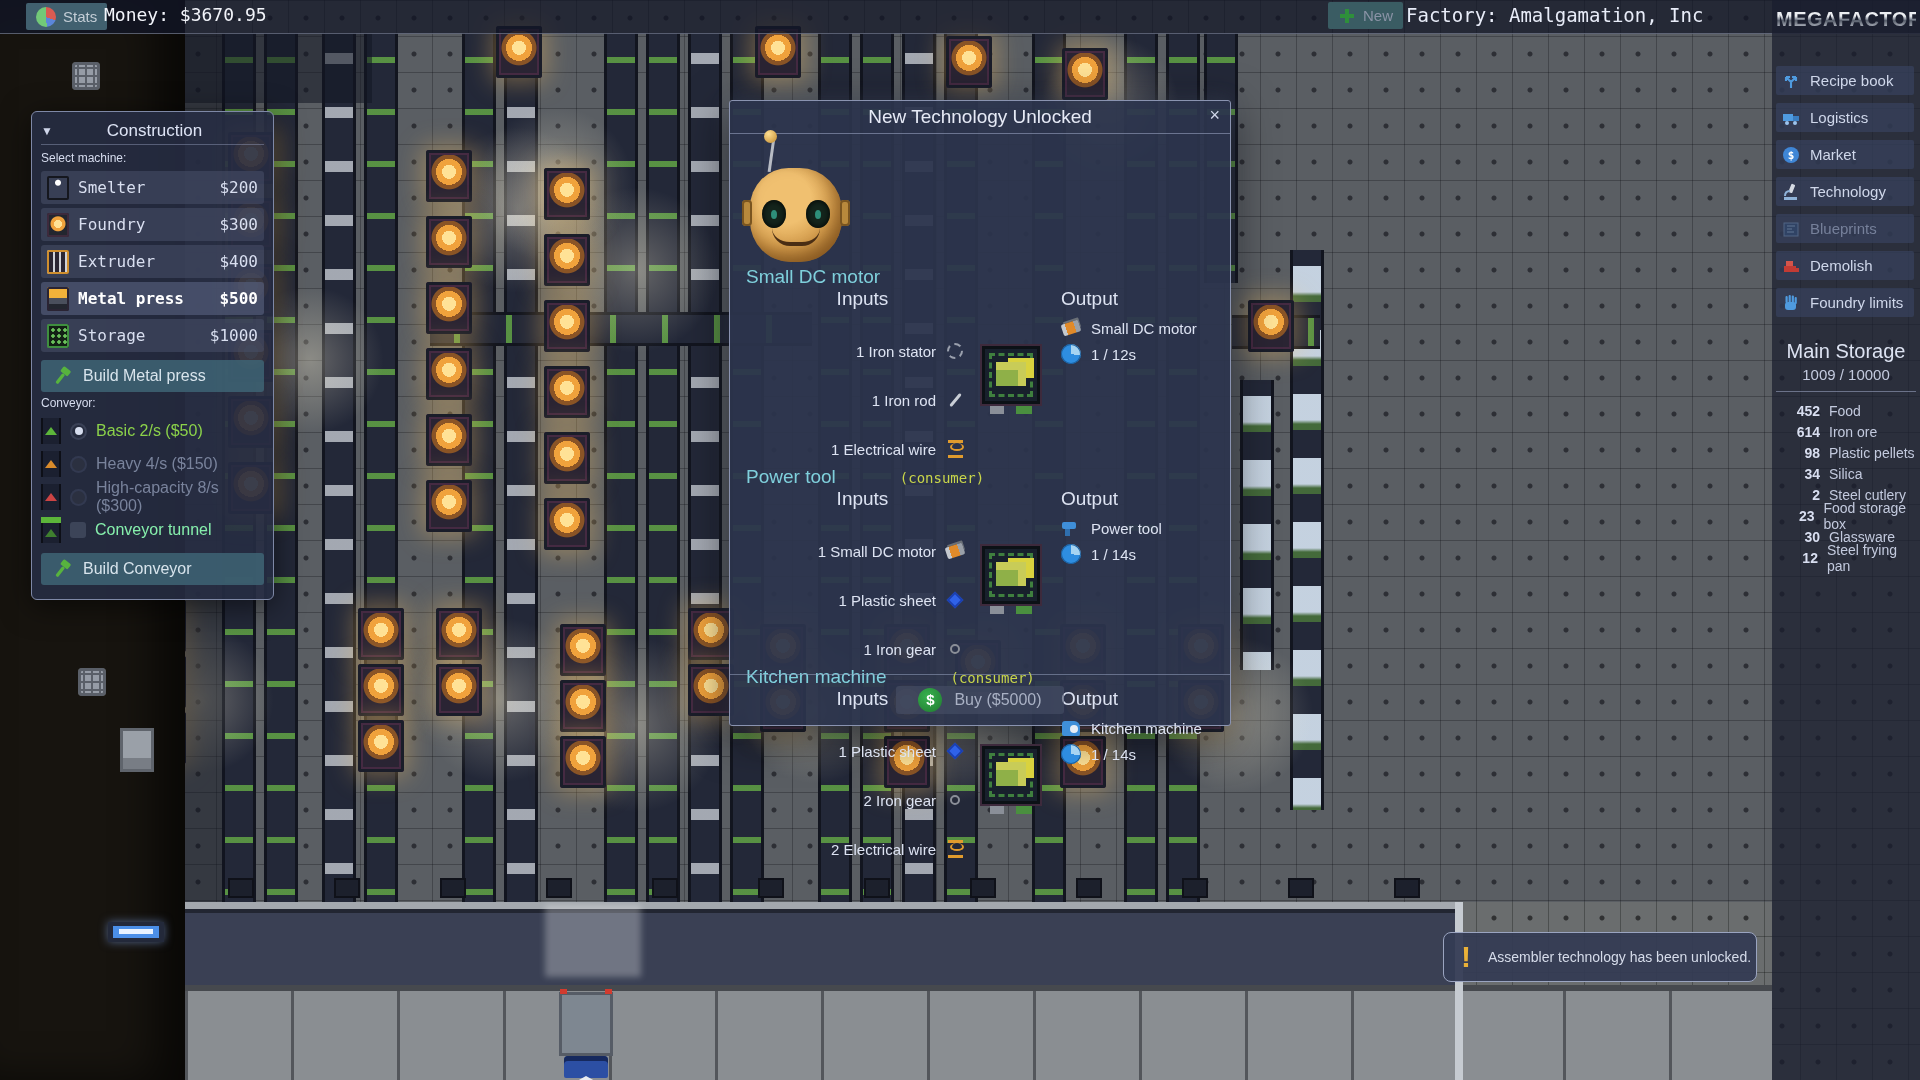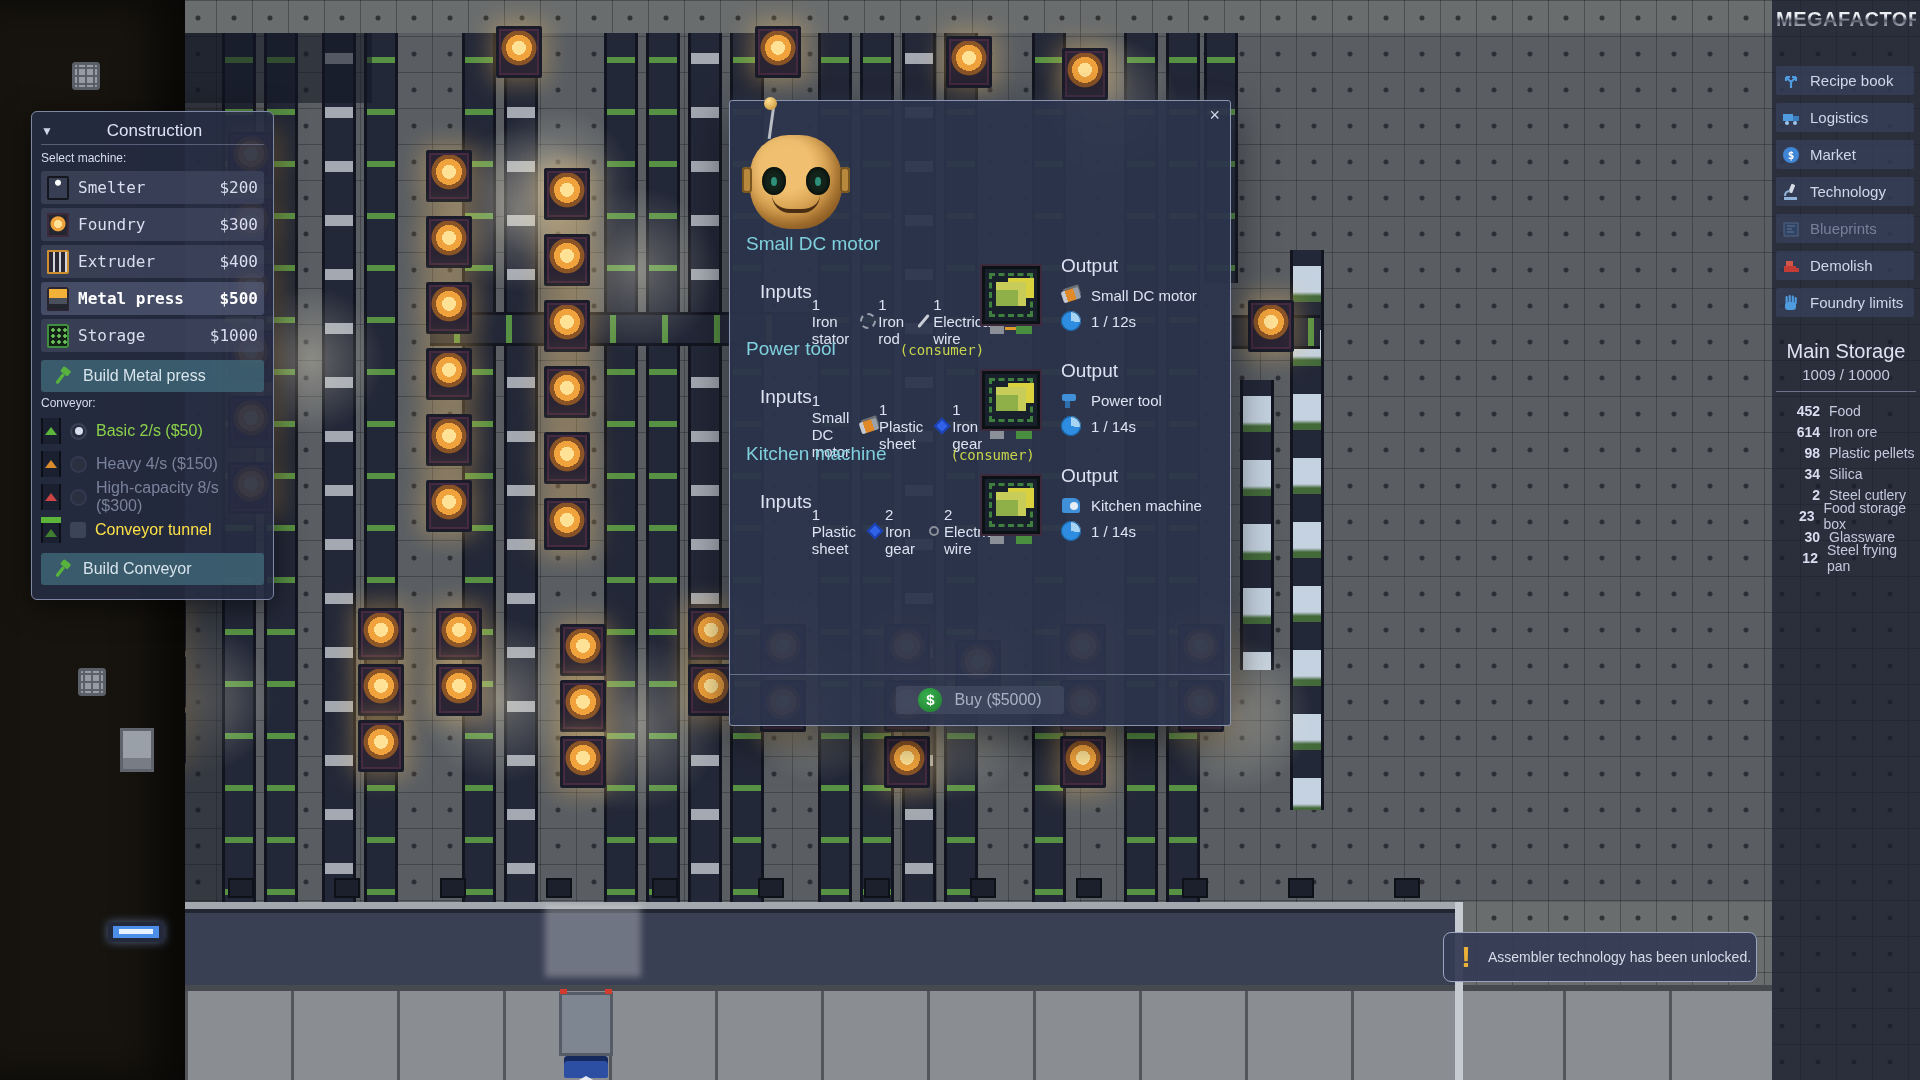--- a/index.html
+++ b/index.html
@@ -109,21 +109,21 @@
   .cv.high::after{border-bottom-color:#cc4444;}
   .cv.tunnel{background:#1b2030;box-shadow:inset 0 6px 0 #5cb53a,inset 2px 0 0 #0d0f17,inset -2px 0 0 #0d0f17;}
   .cv.tunnel::after{border-bottom-color:#3f7f2f;top:12px;}
   .radio{width:17px;height:17px;border-radius:50%;background:#262c3e;box-shadow:inset 0 0 0 2px #3a4156;position:relative;flex:0 0 auto;}
   .radio.sel::after{content:"";position:absolute;left:4.5px;top:4.5px;width:8px;height:8px;border-radius:50%;background:#d7deee;}
   .radio.dim{background:#2b3040;box-shadow:inset 0 0 0 2px #323950;}
   .checkbox{width:16px;height:16px;border-radius:3px;background:#3c4458;flex:0 0 auto;}
   .cv-label{font-size:16px;}
   .cv-label.on{color:#8bd24a;}
   .cv-label.off{color:#79839c;}
-  .cv-label.plain{color:#fde047;}
+  .cv-label.plain{color:#86efac;}
   .hammer{width:22px;height:22px;flex:0 0 auto;}
 
   
   .modal{position:absolute;left:729px;top:100px;width:502px;height:626px;background:rgba(44,52,76,.94);
     border:1px solid #8a93b0;border-radius:3px;box-shadow:0 10px 44px rgba(0,0,0,.6),0 0 20px rgba(150,170,220,.2);
     box-sizing:border-box;}
   .modal-title{height:32px;line-height:32px;text-align:center;font-size:19px;color:#e6eaf6;
     border-bottom:1px solid rgba(150,160,190,.6);}
   .modal-close{position:absolute;right:10px;top:4px;font-size:18px;color:#cfd6e8;cursor:pointer;}
   .intro{display:flex;gap:16px;padding:8px 14px 0;}
@@ -140,21 +140,21 @@
   .robot .ball{position:absolute;left:20px;top:-12px;width:13px;height:13px;border-radius:50%;
     background:radial-gradient(circle at 35% 30%,#ffdf90,#c28a2e);}
   .robot .earL,.robot .earR{position:absolute;top:58px;width:10px;height:26px;border-radius:4px;background:#b8893c;box-shadow:inset 0 0 0 2px #7a5520;}
   .robot .earL{left:-2px}.robot .earR{right:-2px}
   .intro-text{margin-top:34px;font-size:15px;line-height:20px;color:#cfd6e8;}
   .recipe-name{font-size:19px;color:#7fd0dc;}
   .recipe-head{display:flex;align-items:baseline;padding:2px 16px 0;height:22px;}
   .consumer{margin-left:64px;font-size:14px;color:#c9d64a;}
   .recipe-grid{display:flex;padding:0 8px 2px 30px;}
   .col-head{font-size:19px;color:#dde3f2;margin-bottom:5px;}
-  .in-col{width:205px;display:flex;flex-direction:row;align-items:flex-end;}
+  .in-col{width:205px;display:flex;flex-direction:column;align-items:center;gap:23px;}
   .in-col .col-head{align-self:center;}
   .in-row{display:flex;align-items:center;justify-content:flex-end;gap:9px;height:26px;width:100%;font-size:15px;color:#dde3f2;}
   .iwrap{width:20px;height:20px;display:flex;align-items:center;justify-content:center;flex:0 0 auto;}
   .mid-col{width:92px;display:flex;align-items:center;justify-content:center;}
   .out-col{flex:1;padding-left:4px;}
   .out-row{display:flex;align-items:center;gap:10px;height:26px;font-size:15px;color:#dde3f2;}
   .asm{position:relative;width:58px;height:58px;background:#18202c;box-shadow:inset 0 0 0 3px #0c1116,0 0 0 2px #3d2a3c;}
   .asm::before{content:"";position:absolute;inset:7px;border:3px dashed #3f7f3f;}
   .asm::after{content:"";position:absolute;left:14px;top:16px;width:30px;height:24px;background:#8fb048;
     box-shadow:inset -8px 8px 0 #c8cc58, 10px -6px 0 -2px #d9d23e;}
@@ -372,20 +372,34 @@
       </div>
     <div class="truck">
       <div class="trailer"></div>
         <div class="lampL"></div>
         <div class="lampR"></div>
       <div class="cab"></div>
         <div class="nose"></div>
     </div>
   </div>
 
+  <div class="topbar">
+    <div class="chip stats-chip">
+      <span class="pie"></span>
+      <span>Stats</span>
+    </div>
+    <div class="money mono">Money: $3670.95</div>
+    <div class="chip new-chip">
+      <svg width="18" height="18" viewBox="0 0 18 18">
+        <path d="M7 2h4v5h5v4h-5v5H7v-5H2V7h5z" fill="#2e8f3b"></path>
+        </svg>
+      <span>New</span>
+    </div>
+    <div class="factory-name mono">Factory: Amalgamation, Inc</div>
+  </div>
 
   <aside class="construction">
     <div class="cons-head">
       <span class="collapse">▼</span>
       <span class="cons-title">Construction</span>
     </div>
     <div class="sect-label">Select machine:</div>
 
     <div class="m-row">
       <span class="mic ic-smelter"></span>
@@ -451,20 +465,21 @@
         <g transform="rotate(38 12 12)" fill="#57b33e">
           <rect x="7" y="2" width="10" height="7" rx="1.5"></rect>
           <rect x="10.5" y="9" width="3.6" height="13" rx="1.5"></rect>
         </g>
         </svg>
       <span>Build Conveyor</span>
     </div>
   </aside>
 
   <div class="modal">
+    <div class="modal-title">New Technology Unlocked</div>
     <div class="modal-close">×</div>
 
     <div class="intro">
       <div class="robot">
         <div class="ant"></div>
           <div class="ball"></div>
         <div class="head">
             <div class="eye eyeL"></div>
             <div class="eye eyeR"></div>
             <div class="mouth"></div>

